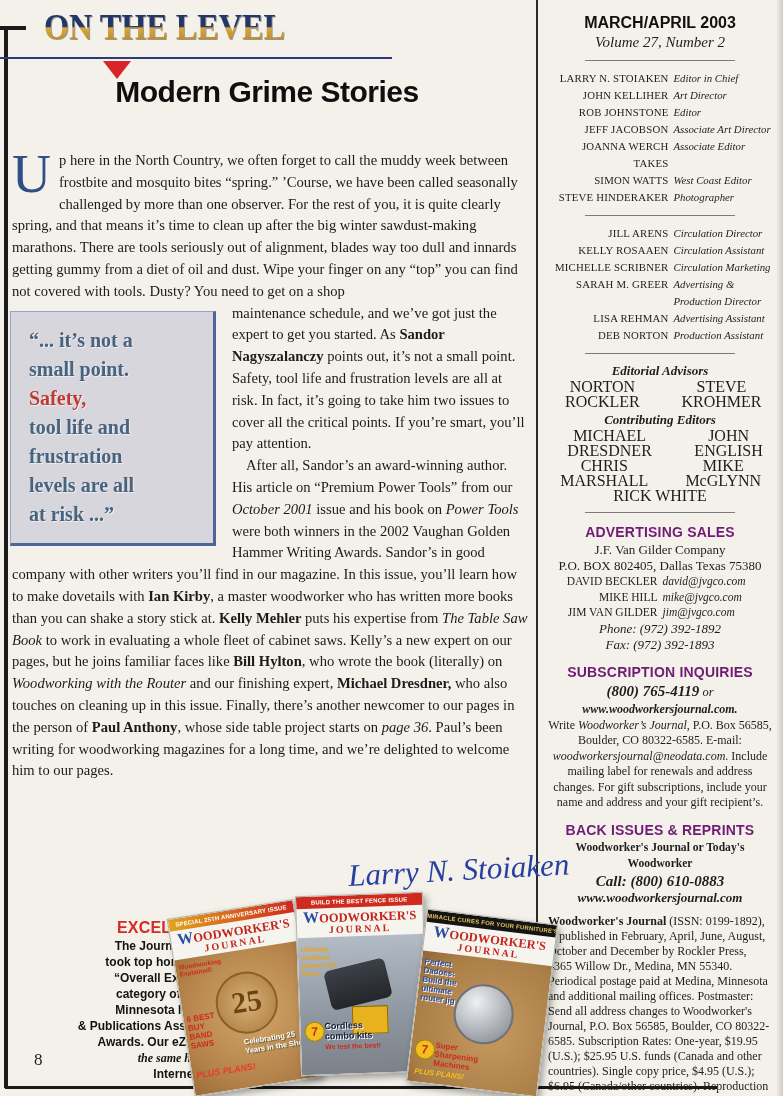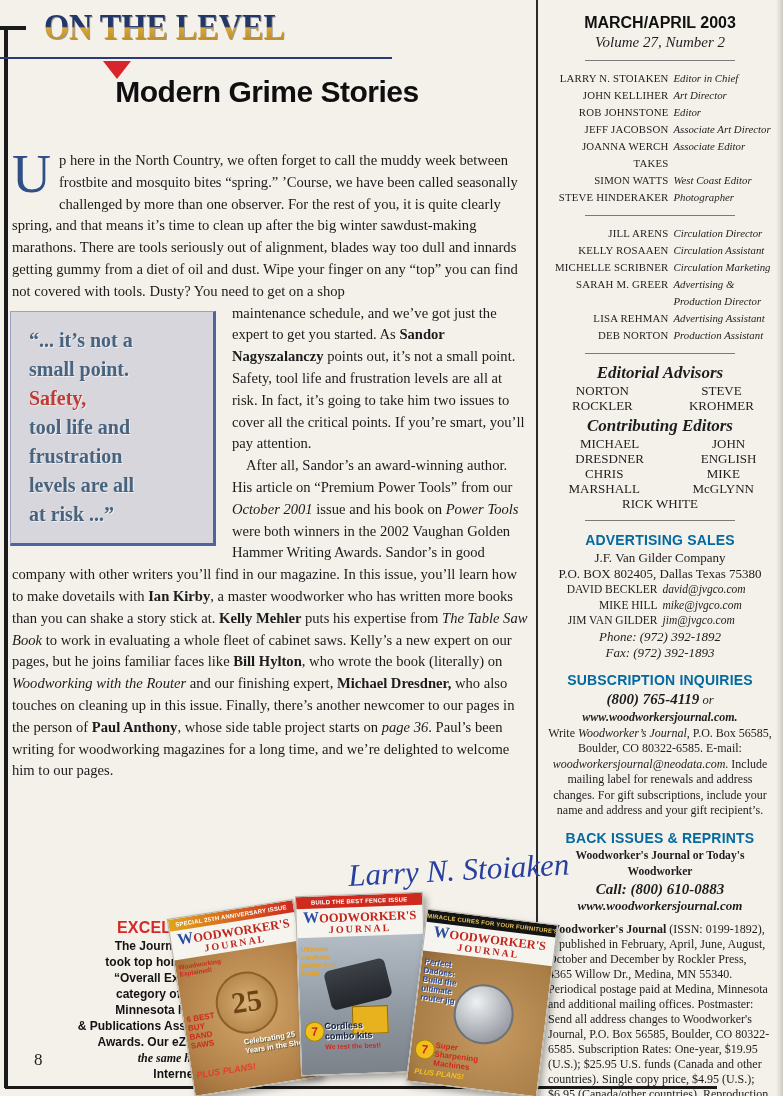--- a/index.html
+++ b/index.html
@@ -66,23 +66,23 @@
   .badge7{position:absolute;width:18px;height:18px;border-radius:50%;background:#f2c01d;color:#c22;font-size:12px;font-weight:bold;text-align:center;line-height:18px;border:1px solid #a88408;}
 
   
   .sidebar{position:absolute;left:548px;top:14px;width:224px;text-align:center;color:#1d1d1d;}
   .sb-issue{font-family:"Liberation Sans",sans-serif;font-weight:bold;font-size:16px;color:#111;}
   .sb-vol{font-style:italic;font-size:15px;margin-top:2px;}
   .sb-hr{width:150px;height:1px;background:#7a7a7a;margin:9px auto;}
   .mh-row{display:flex;font-size:10.8px;line-height:17px;}
   .mh-name{width:55%;text-align:right;padding-right:5px;letter-spacing:.2px;}
   .mh-role{width:45%;text-align:left;font-style:italic;}
-  .sb-adv-head{font-style:italic;font-weight:bold;font-size:17px;margin-top:3px;}
-  .sb-names{font-size:13px;line-height:15px;display:flex;justify-content:center;gap:14px;}
-  .sb-red-head{font-family:"Liberation Sans",sans-serif;font-weight:bold;font-size:14px;color:#0369a1;letter-spacing:.2px;margin-top:11px;margin-bottom:2px;}
+  .sb-adv-head{font-style:italic;font-weight:bold;font-size:13px;margin-top:3px;}
+  .sb-names{font-size:16px;line-height:15px;display:flex;justify-content:center;gap:14px;}
+  .sb-red-head{font-family:"Liberation Sans",sans-serif;font-weight:bold;font-size:14px;color:#701a75;letter-spacing:.2px;margin-top:11px;margin-bottom:2px;}
   .sb-line{font-size:13px;line-height:16px;}
   .sb-it{font-style:italic;}
   .sb-bold{font-weight:bold;}
   .rep-row{display:flex;font-size:11.5px;line-height:15.5px;}
   .rep-name{width:50%;text-align:right;padding-right:5px;}
   .rep-email{width:50%;text-align:left;font-style:italic;}
   .sb-para{font-size:12px;line-height:15.5px;text-align:center;margin-top:1px;}
   .sb-fine{font-size:12px;line-height:15px;text-align:left;margin-top:8px;}
   .sb-call{font-style:italic;font-weight:bold;font-size:15px;line-height:18px;}
   .sb-url-b{font-style:italic;font-weight:bold;font-size:13px;line-height:16px;}

